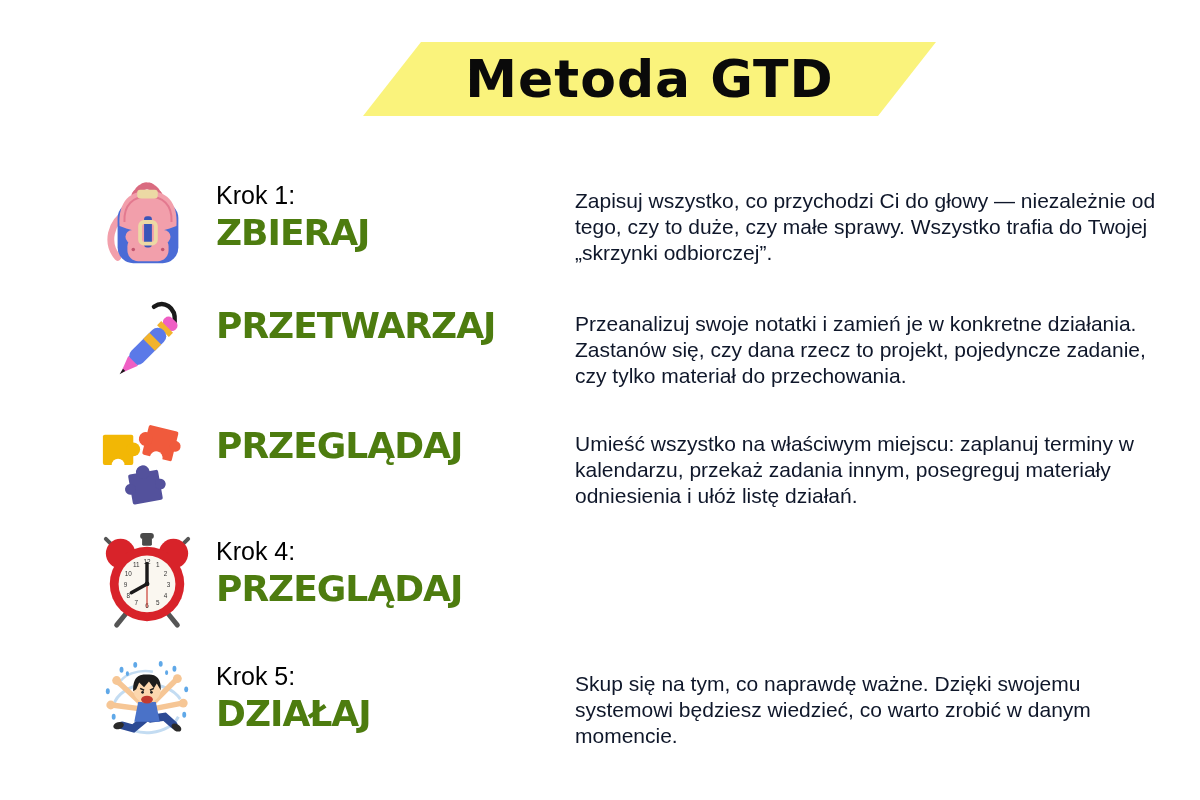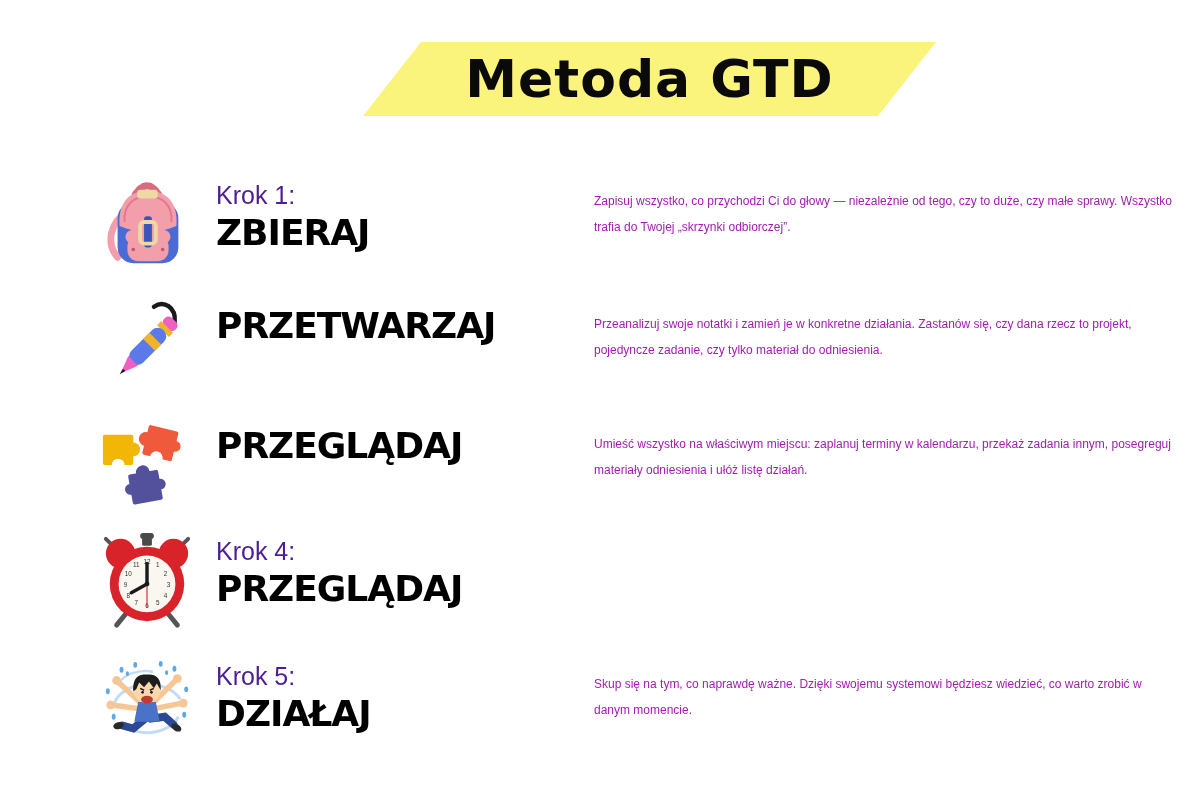--- a/index.html
+++ b/index.html
@@ -64,41 +64,41 @@
 
   .heading {
     position: absolute;
     left: 123px;
     top: 8px;
     width: 350px;
   }
   .krok {
     font-size: 25px;
     line-height: 30px;
-    color: #4c1d95;
+    color: #000000;
     font-family: "Liberation Sans", sans-serif;
   }
   .step-title {
     margin-top: 3px;
     font-family: "DejaVu Sans", sans-serif;
     font-weight: bold;
     font-size: 36px;
     line-height: 40px;
     letter-spacing: -1px;
-    color: #000000;
+    color: #4d7c0f;
     white-space: nowrap;
   }
   .desc {
     position: absolute;
-    left: 501px;
+    left: 482px;
     top: 16px;
     width: 582px;
-    font-size: 12px;
+    font-size: 21px;
     line-height: 26px;
-    color: #a21caf;
+    color: #0f172a;
     font-family: "Liberation Sans", sans-serif;
   }
   .s5 .desc { top: 18px; }
 </style>
 </head>
 <body>
 
 <div class="canvas">
 
   <div class="banner">
@@ -140,21 +140,21 @@
           <rect x="41.5" y="26" width="17" height="46" rx="8" fill="#5b79e8"></rect>
           <rect x="41.5" y="38" width="17" height="9" fill="#f2b32c"></rect>
           <polygon points="43,70 57,70 50,88" fill="#ef5fc4"></polygon>
           <polygon points="48.3,83 51.7,83 50,89.5" fill="#1a1a1a"></polygon>
         </g>
       </svg>
     </div>
     <div class="heading">
       <div class="step-title">PRZETWARZAJ</div>
     </div>
-    <div class="desc">Przeanalizuj swoje notatki i zamień je w konkretne działania. Zastanów się, czy dana rzecz to projekt, pojedyncze zadanie, czy tylko materiał do odniesienia.</div>
+    <div class="desc">Przeanalizuj swoje notatki i zamień je w konkretne działania. Zastanów się, czy dana rzecz to projekt, pojedyncze zadanie, czy tylko materiał do przechowania.</div>
   </div>
 
   <div class="step s3">
     <div class="icon-wrap">
       <svg viewBox="0 0 100 100" aria-hidden="true">
         <g fill="#f2b705">
           <rect x="5" y="17" width="31" height="31" rx="2"></rect>
           <circle cx="36" cy="32" r="7"></circle>
         </g>
         <circle cx="20.5" cy="48" r="6.5" fill="#ffffff"></circle>

